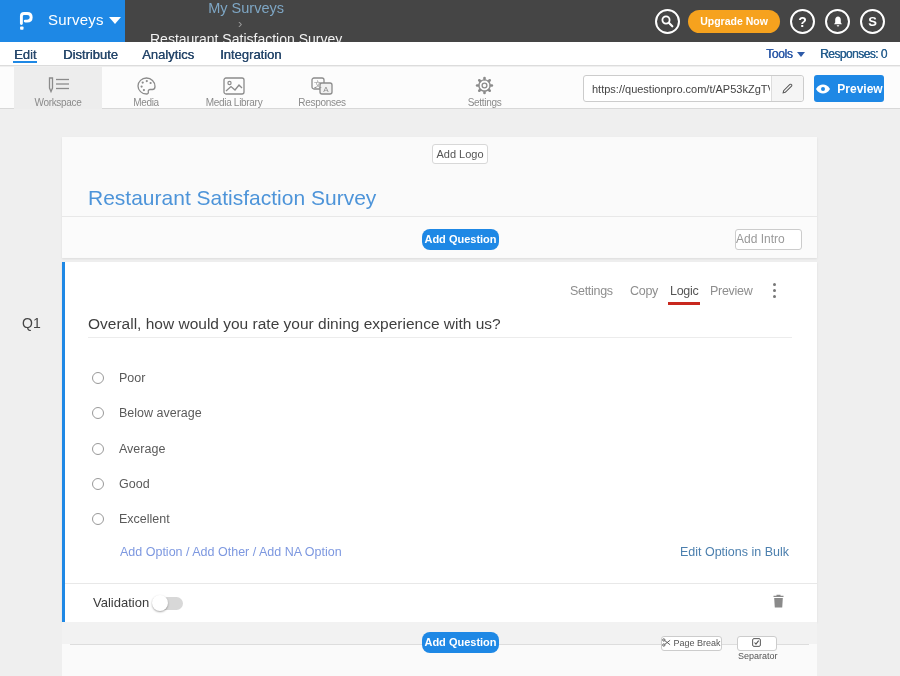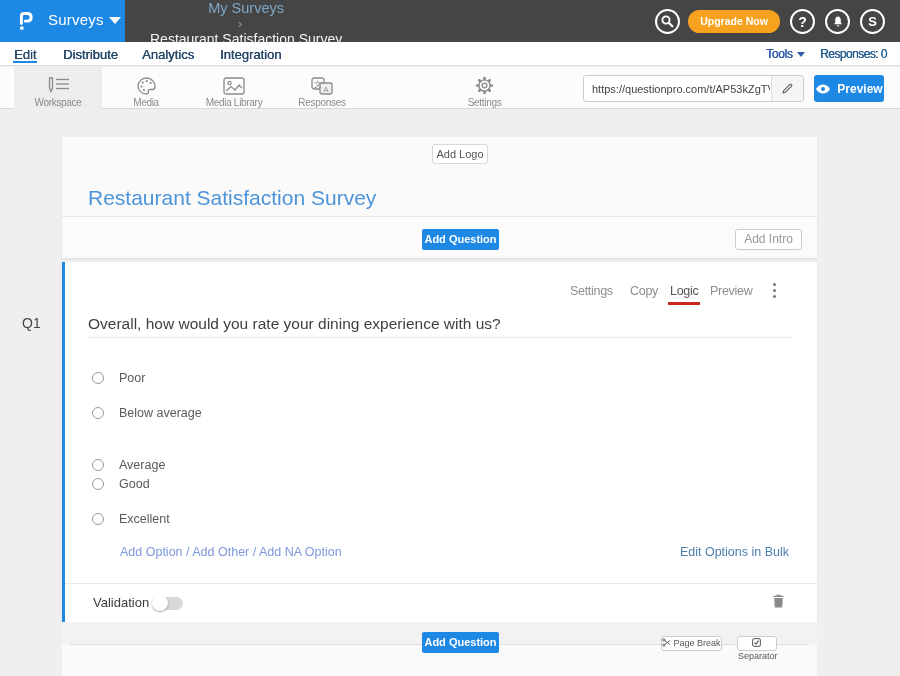--- a/index.html
+++ b/index.html
@@ -40,23 +40,23 @@
 .urlbox .pencil { position:absolute; right:0; top:0; width:32px; height:25px; border-left:1px solid #ddd; background:#f5f5f5; display:flex; align-items:center; justify-content:center; border-radius:0 3px 3px 0; }
 .previewbtn { position:absolute; left:814px; top:8px; width:70px; height:27px; background:#1e88e5; border-radius:3px; color:#fff; font-size:12px; font-weight:bold; display:flex; align-items:center; justify-content:center; }
 
 
 .content { position:absolute; left:0; top:110px; width:900px; height:566px; background:#efefef; }
 .card1 { position:absolute; left:62px; top:27px; width:755px; height:121px; background:#fafafa; box-shadow:0 1px 2px rgba(0,0,0,0.08); }
 .card1 .hdr { height:80px; border-bottom:1px solid #e8e8e8; position:relative; }
 .addlogo { position:absolute; left:370px; top:7px; width:56px; height:20px; line-height:18px; text-align:center; background:#fff; border:1px solid #d8d8d8; border-radius:3px; font-size:11px; color:#555; }
 .stitle { position:absolute; left:26px; top:49px; font-size:21px; color:#4d94d9; }
 .card1 .qrow { height:40px; position:relative; background:#fbfbfb; }
-.btn-blue { background:#1e88e5; color:#fff; font-weight:bold; font-size:11px; border-radius:2px; height:21px; line-height:21px; width:77px; text-align:center; display:inline-block; }
+.btn-blue { background:#1e88e5; color:#fff; font-weight:bold; font-size:11px; border-radius:8px; height:21px; line-height:21px; width:77px; text-align:center; display:inline-block; }
 .addq1 { position:absolute; left:360px; top:12px; }
-.addintro { position:absolute; right:15px; top:12px; width:67px; text-align:center; background:#fff; border:1px solid #ccc; border-radius:3px; color:#999; font-size:12px; height:21px; line-height:19px; }
+.addintro { position:absolute; right:15px; top:12px; width:67px; text-align:left; background:#fff; border:1px solid #ccc; border-radius:3px; color:#999; font-size:12px; height:21px; line-height:19px; }
 
 .qcard { position:absolute; left:62px; top:152px; width:755px; height:360px; background:#fff; border-left:3px solid #1e88e5; box-shadow:0 1px 2px rgba(0,0,0,0.08); }
 .qnum { position:absolute; left:22px; top:205px; font-size:14px; color:#444; }
 .qactions { position:absolute; left:0; top:22px; width:100%; height:14px; font-size:12.5px; color:#8e8e8e; letter-spacing:-0.3px; }
 .qactions span { position:absolute; }
 .qactions .s1 { left:505px; }
 .qactions .s2 { left:565px; }
 .qactions .s3 { left:605px; }
 .qactions .s4 { left:645px; }
 .qactions .logic { color:#555; position:relative; }
@@ -230,21 +230,21 @@
     <div class="qactions"><span class="s1">Settings</span><span class="s2">Copy</span><span class="s3 logic">Logic</span><span class="s4">Preview</span></div>
     <div class="qdots">
         <i></i>
         <i></i>
         <i></i>
       </div>
     <div class="qtext">Overall, how would you rate your dining experience with us?</div>
     <div class="qline"></div>
     <div class="opt" style="top:109px;"><span class="radio"></span>Poor</div>
     <div class="opt" style="top:144px;"><span class="radio"></span>Below average</div>
-    <div class="opt" style="top:196px;justify-content:flex-end;"><span class="radio"></span>Average</div>
+    <div class="opt" style="top:180px;justify-content:flex-end;"><span class="radio"></span>Average</div>
     <div class="opt" style="top:215px;"><span class="radio"></span>Good</div>
     <div class="opt" style="top:250px;"><span class="radio"></span>Excellent</div>
     <div class="addlinks">Add Option / Add Other / Add NA Option</div>
     <div class="editbulk">Edit Options in Bulk</div>
     <div class="vrow">
       <span class="vlabel">Validation</span>
       <span class="toggle">
           <span class="knob"></span>
         </span>
       <span class="trash">

